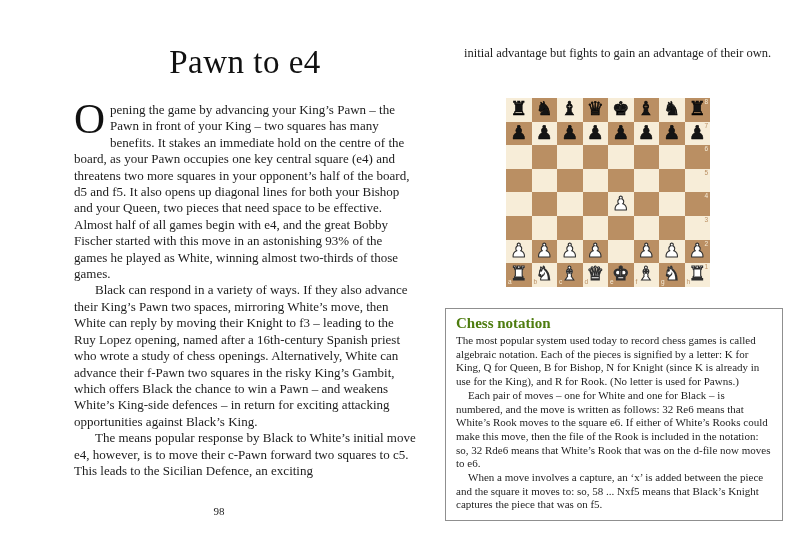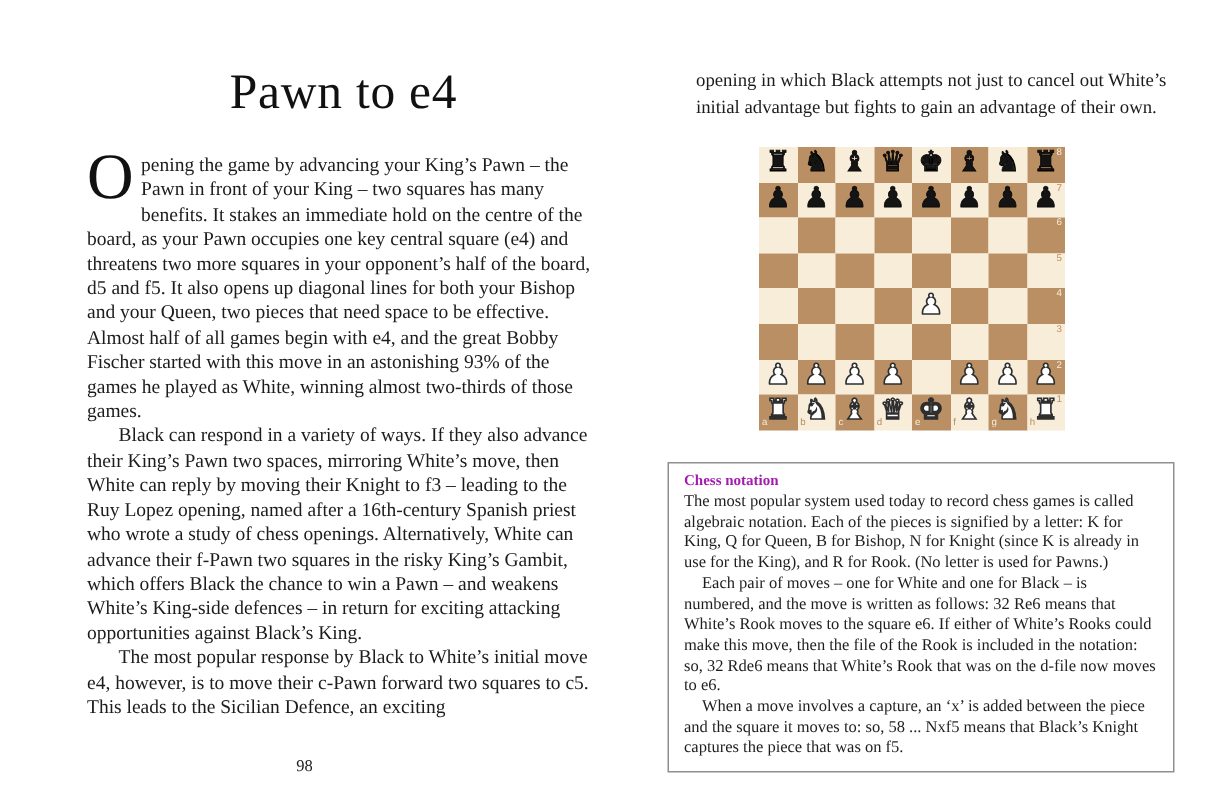--- a/index.html
+++ b/index.html
@@ -2,21 +2,21 @@
 <html><head>
 <meta charset="utf-8">
 <style>
   html,body{margin:0;padding:0;}
   body{
     width:810px;height:537px;position:relative;background:#ffffff;
     font-family:"Liberation Serif", serif;color:#1c1c1c;overflow:hidden;
   }
   .page{position:absolute;}
   
-  .page-left{left:58px;top:44px;width:342px;height:480px;}
+  .page-left{left:74px;top:44px;width:342px;height:480px;}
   .chapter-title{
     font-size:33px;font-weight:400;text-align:center;margin:0 0 21px 0;
     letter-spacing:0.5px;color:#111;
   }
   .body-text p{font-size:13px;line-height:16.4px;margin:0;}
   .body-text p.indent{text-indent:21px;}
   .dropcap{
     float:left;font-size:43px;line-height:32px;height:32px;
     padding:1px 5px 0 0;color:#111;
   }
@@ -42,41 +42,40 @@
   }
   .pw{color:#ffffff;-webkit-text-stroke:1.1px #2e2e2e;}
   .pb{color:#141414;-webkit-text-stroke:0.5px #000;}
   .rlab{position:absolute;top:1px;right:2px;font-size:6.5px;line-height:1;font-family:"Liberation Sans",sans-serif;}
   .flab{position:absolute;bottom:1px;left:2px;font-size:6.5px;line-height:1;font-family:"Liberation Sans",sans-serif;}
   
   .notation-box{
     position:absolute;left:0;top:284px;width:338px;box-sizing:border-box;
     border:1px solid #8f8f8f;background:#fff;padding:6px 10px 8px 10px;
   }
-  .box-title{font-size:10px;font-weight:bold;margin:0 0 2px 0;color:#a21caf;}
+  .box-title{font-size:15px;font-weight:bold;margin:0 0 2px 0;color:#4d7c0f;}
   .notation-box p{font-size:11px;line-height:13.7px;margin:0;color:#1e1e1e;}
   .notation-box p.bindent{text-indent:12px;}
   .folio-right{position:absolute;top:484px;left:0;width:100%;text-align:center;}
 </style>
 </head>
 <body>
 
 <div class="page page-left">
   <h1 class="chapter-title">Pawn to e4</h1>
   <div class="body-text">
     <p><span class="dropcap">O</span><span>pening the game by advancing your King’s Pawn – the Pawn in front of your King – two squares has many benefits. It stakes an immediate hold on the centre of the board, as your Pawn occupies one key central square (e4) and threatens two more squares in your opponent’s half of the board, d5 and f5. It also opens up diagonal lines for both your Bishop and your Queen, two pieces that need space to be effective. Almost half of all games begin with e4, and the great Bobby Fischer started with this move in an astonishing 93% of the games he played as White, winning almost two-thirds of those games.</span></p>
     <p class="indent">Black can respond in a variety of ways. If they also advance their King’s Pawn two spaces, mirroring White’s move, then White can reply by moving their Knight to f3 – leading to the Ruy Lopez opening, named after a 16th-century Spanish priest who wrote a study of chess openings. Alternatively, White can advance their f-Pawn two squares in the risky King’s Gambit, which offers Black the chance to win a Pawn – and weakens White’s King-side defences – in return for exciting attacking opportunities against Black’s King.</p>
-    <p class="indent">The most popular response by Black to White’s initial move e4, however, is to move their c-Pawn forward two squares to c5. This leads to the Sicilian Defence, an exciting</p>
+    <p class="indent">The means popular response by Black to White’s initial move e4, however, is to move their c-Pawn forward two squares to c5. This leads to the Sicilian Defence, an exciting</p>
   </div>
   <div class="folio folio-left">98</div>
 </div>
 
 <div class="page page-right">
   <div class="intro">
-    <div>opening in which Black attempts not just to cancel out White’s</div>
     <div>initial advantage but fights to gain an advantage of their own.</div>
   </div>
   <div class="board" id="board">
       <div class="sq" style="background: rgb(247, 237, 216);">
         <span class="piece pb">♜</span>
       </div>
       <div class="sq" style="background: rgb(186, 143, 99);">
         <span class="piece pb">♞</span>
       </div>
       <div class="sq" style="background: rgb(247, 237, 216);">

